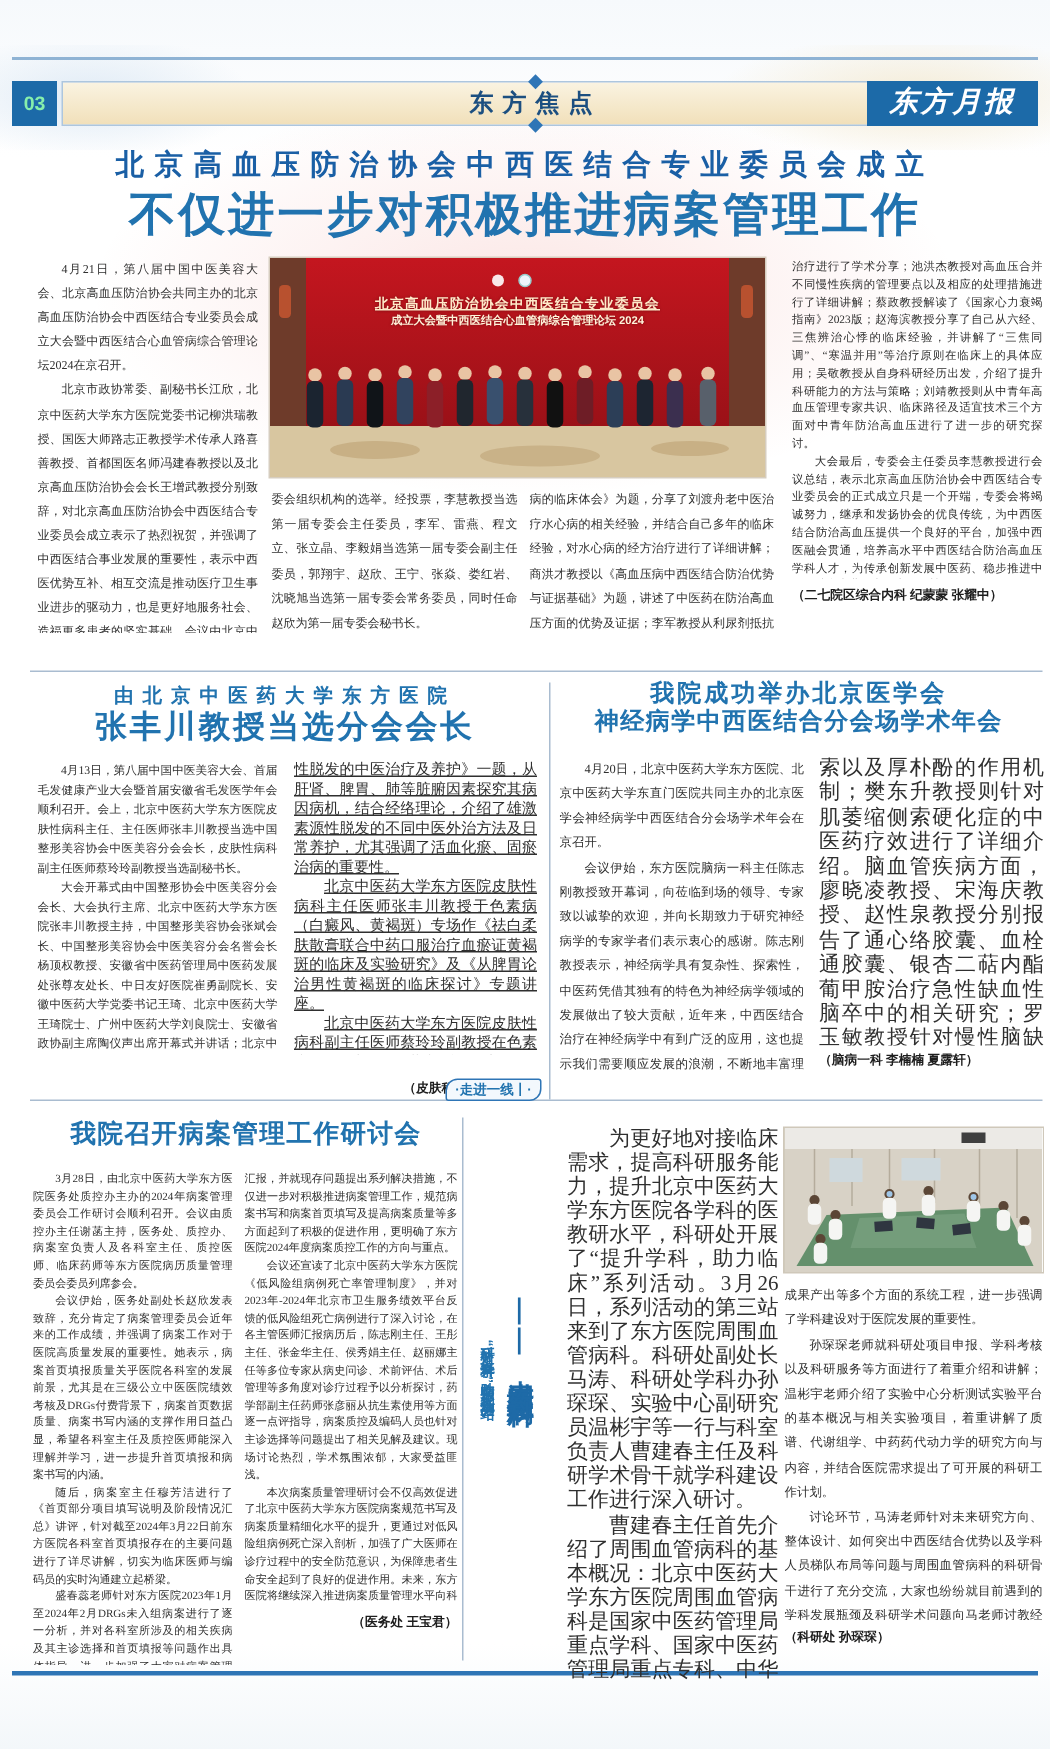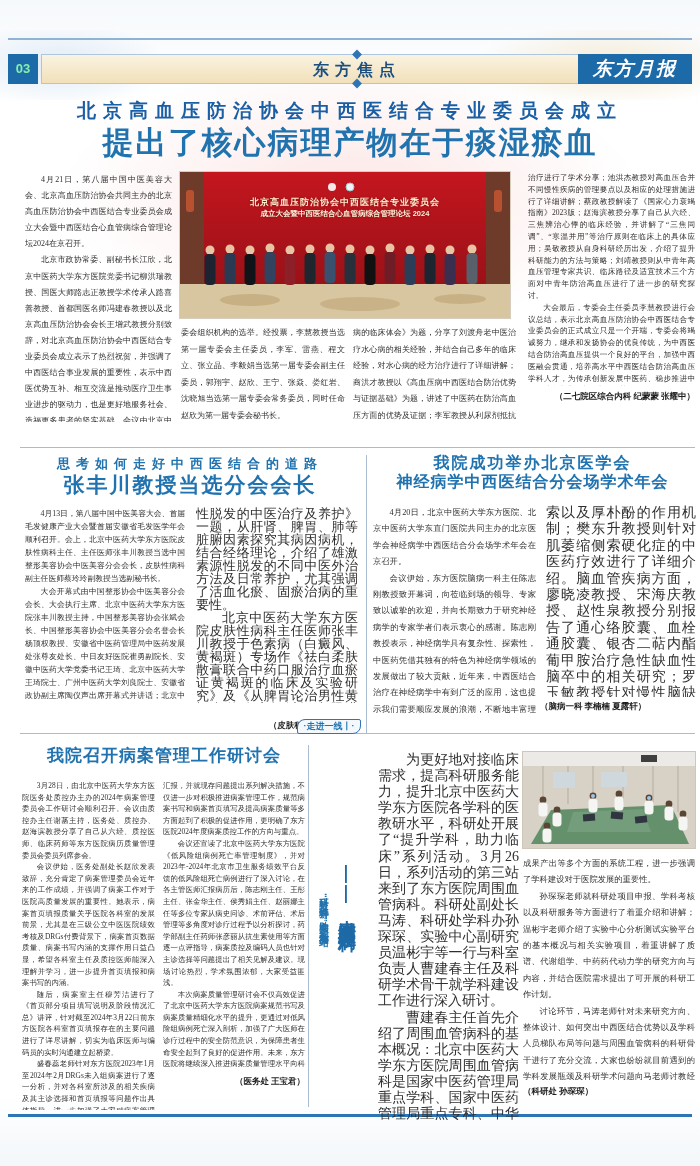--- a/index.html
+++ b/index.html
@@ -37,47 +37,47 @@
      font:bold 31px/38px "Liberation Serif","DejaVu Serif",serif;letter-spacing:2px;}
   
   .col{position:absolute;overflow:hidden;text-align:justify;}
   .col p{margin:0;text-indent:2em;}
   .col p.cont{text-indent:0;}
   .c1{left:25px;top:172px;width:147px;height:250px;font-size:8px;line-height:16.1px;}
   .c2{left:181px;top:325px;width:164px;height:100px;font-size:8px;line-height:16.6px;}
   .c3{left:353px;top:325px;width:163px;height:100px;font-size:8px;line-height:16.6px;}
   .c4{left:528px;top:172px;width:167px;height:214px;font-size:7.6px;line-height:11.8px;}
   .byline{position:absolute;font:bold 8.5px "Liberation Serif","DejaVu Serif",serif;color:#1d1d1d;}
-  .b1{left:528px;top:391px;width:167px;text-align:right;}
+  .b1{left:528px;top:391px;width:167px;text-align:left;}
   
   .photo1{left:180px;top:172px;width:330px;height:146px;margin:0;overflow:hidden;box-shadow:0 0 0 1px #d6cdbf;}
   .banner{position:absolute;left:0;width:100%;text-align:center;color:#fff;
      font-family:"Liberation Sans","DejaVu Sans",sans-serif;font-weight:bold;text-shadow:0 0 2px #7a0d12;}
-  .bl1{top:24px;font-size:9px;letter-spacing:1px;color:#ffe9c9;}
+  .bl1{top:24px;font-size:9px;letter-spacing:1px;color:#ffe9c9;text-decoration:underline;}
   .bl2{top:37px;font-size:7.5px;color:#fff3da;text-align:center;}
   
   .div-h1{left:20px;top:447px;width:675px;height:1px;background:#a9bcd0;}
   .div-v1{left:366px;top:455px;width:1px;height:278px;background:#a9bcd0;}
   .div-h2{left:20px;top:733px;width:675px;height:1px;background:#a9bcd0;}
   .div-v2{left:308px;top:745px;width:1px;height:362px;background:#a9bcd0;}
   
   .bh1{left:20px;top:456px;width:340px;text-align:center;color:#2173af;
      font:bold 13px/16px "Liberation Serif","DejaVu Serif",serif;letter-spacing:6px;}
   .bh2{left:20px;top:472px;width:340px;text-align:center;color:#2173af;
      font:bold 21px/26px "Liberation Sans","DejaVu Sans",sans-serif;letter-spacing:2px;}
   .bcA{left:25px;top:507px;width:160px;height:196px;font-size:7.8px;line-height:13px;}
-  .bcB{left:196px;top:507px;width:162px;height:196px;font-size:13px;line-height:13px;}
+  .bcB{left:196px;top:507px;width:162px;height:196px;font-size:10px;line-height:13px;text-decoration:underline;}
   .b2{left:196px;top:706px;width:162px;text-align:right;margin-top:14px;}
   .nh1{left:370px;top:453px;width:325px;text-align:center;color:#2173af;
      font:bold 16px/19px "Liberation Sans","DejaVu Sans",sans-serif;letter-spacing:2px;}
   .nh2{left:370px;top:472px;width:325px;text-align:center;color:#2173af;
      font:bold 16px/19px "Liberation Sans","DejaVu Sans",sans-serif;letter-spacing:1px;}
   .ncA{left:373px;top:505px;width:163px;height:212px;font-size:8.3px;line-height:16.4px;}
   .ncB{left:546px;top:505px;width:150px;height:192px;font-size:14px;line-height:16.4px;}
-  .b3{left:518px;top:701px;width:150px;text-align:center;}
+  .b3{left:546px;top:701px;width:150px;text-align:left;}
   
   .rh{left:20px;top:745px;width:288px;text-align:center;color:#2173af;
      font:bold 17px/22px "Liberation Sans","DejaVu Sans",sans-serif;letter-spacing:1px;}
   .rcA{left:22px;top:780px;width:133px;height:330px;font-size:7.4px;line-height:11.6px;}
   .rcB{left:163px;top:780px;width:142px;height:288px;font-size:7.4px;line-height:11.6px;}
   .b4{left:163px;top:1076px;width:142px;text-align:right;}
   
   .tag{left:297px;top:719px;width:64px;height:15px;box-sizing:border-box;border:1px solid #2e75b6;
      border-radius:8px 2px 8px 2px;background:#f3f8fd;color:#2173af;text-align:center;
      font:bold 9px/13px "Liberation Sans","DejaVu Sans",sans-serif;}
@@ -103,21 +103,21 @@
   <div class="abs pagenum">03</div>
   <div class="abs strip">
     <span class="diamond d-top"></span>
     <span class="diamond d-bot"></span>
     <div class="section-title">东方焦点</div>
     <div class="date">2024.4.30</div>
   </div>
   <div class="abs kicker">北京高血压防治协会中西医结合专业委员会成立</div>
 
   <div class="abs masthead">东方月报</div>
-  <h1 class="abs headline">提出了核心病理产物在于痰湿瘀血</h1>
+  <h1 class="abs headline">不仅进一步对积极推进病案管理工作</h1>
 
   <div class="col c1">
     <p>4月21日，第八届中国中医美容大会、北京高血压防治协会共同主办的北京高血压防治协会中西医结合专业委员会成立大会暨中西医结合心血管病综合管理论坛2024在京召开。</p>
     <p>北京市政协常委、副秘书长江欣，北京中医药大学东方医院党委书记柳洪瑞教授、国医大师路志正教授学术传承人路喜善教授、首都国医名师冯建春教授以及北京高血压防治协会会长王增武教授分别致辞，对北京高血压防治协会中西医结合专业委员会成立表示了热烈祝贺，并强调了中西医结合事业发展的重要性，表示中西医优势互补、相互交流是推动医疗卫生事业进步的驱动力，也是更好地服务社会、造福更多患者的坚实基础。会议由北京中医药大学东方医院医务处副处长赵欣主持。</p>
 
   </div>
 
   <figure class="abs photo1">
     <svg width="330" height="146" viewBox="0 0 330 146" xmlns="http://www.w3.org/2000/svg">
       <defs>
@@ -172,21 +172,21 @@
     <p>大会最后，专委会主任委员李慧教授进行会议总结，表示北京高血压防治协会中西医结合专业委员会的正式成立只是一个开端，专委会将竭诚努力，继承和发扬协会的优良传统，为中西医结合防治高血压提供一个良好的平台，加强中西医融会贯通，培养高水平中西医结合防治高血压学科人才，为传承创新发展中医药、稳步推进中西医结合事业做出更大的贡献。</p>
   </div>
   <div class="byline b1">（二七院区综合内科 纪蒙蒙 张耀中）</div>
 
   <div class="abs div-h1"></div>
   <div class="abs div-v1"></div>
   <div class="abs div-h2"></div>
   <div class="abs div-v2"></div>
   <div class="abs bottom-rule"></div>
 
-  <div class="abs bh1">思考如何走好中西医结合的道路</div>
+  <div class="abs bh1">由北京中医药大学东方医院</div>
   <div class="abs bh2">张丰川教授当选分会会长</div>
   <div class="col bcA">
     <p>4月13日，第八届中国中医美容大会、首届毛发健康产业大会暨首届安徽省毛发医学年会顺利召开。会上，北京中医药大学东方医院皮肤性病科主任、主任医师张丰川教授当选中国整形美容协会中医美容分会会长，皮肤性病科副主任医师蔡玲玲副教授当选副秘书长。</p>
     <p>大会开幕式由中国整形协会中医美容分会会长、大会执行主席、北京中医药大学东方医院张丰川教授主持，中国整形美容协会张斌会长、中国整形美容协会中医美容分会名誉会长杨顶权教授、安徽省中医药管理局中医药发展处张尊友处长、中日友好医院崔勇副院长、安徽中医药大学党委书记王琦、北京中医药大学王琦院士、广州中医药大学刘良院士、安徽省政协副主席陶仪声出席开幕式并讲话；北京中医药大学王琦院士、广州中医药大学刘良院士、江西中医药大学原副校长杨明教授河南中医药大学副校长苗明三教授作大会主旨演讲。大会主要围绕毛发、养颜延衰、面部美容抗衰、色素病、痤疮、瘢痕等当前热点问题展开深入探讨，从理论到实践、从临床到基础，通过搭建学术交流与合作平台，汇聚四海才俊新知灼见，全面助力中医美容领域学术进步与临床应用发展。</p>
 
   </div>
   <div class="col bcB">
     <p class="cont">性脱发的中医治疗及养护》一题，从肝肾、脾胃、肺等脏腑因素探究其病因病机，结合经络理论，介绍了雄激素源性脱发的不同中医外治方法及日常养护，尤其强调了活血化瘀、固瘀治病的重要性。</p>
     <p>北京中医药大学东方医院皮肤性病科主任医师张丰川教授于色素病（白癜风、黄褐斑）专场作《祛白柔肤散膏联合中药口服治疗血瘀证黄褐斑的临床及实验研究》及《从脾胃论治男性黄褐斑的临床探讨》专题讲座。</p>
     <p>北京中医药大学东方医院皮肤性病科副主任医师蔡玲玲副教授在色素病（白癜风、黄褐斑）专场作《从“湿瘀”论治黄褐斑》专题报告，提出了核心病理产物在于痰湿瘀血，介绍了常用个人经验组套和临床外治经验，并以临床病例生动形象地展示了黄褐斑治疗过程。</p>
@@ -202,21 +202,21 @@
 
   </div>
   <div class="col ncB">
     <p class="cont">索以及厚朴酚的作用机制；樊东升教授则针对肌萎缩侧索硬化症的中医药疗效进行了详细介绍。脑血管疾病方面，廖晓凌教授、宋海庆教授、赵性泉教授分别报告了通心络胶囊、血栓通胶囊、银杏二萜内酯葡甲胺治疗急性缺血性脑卒中的相关研究；罗玉敏教授针对慢性脑缺血中药干预机制研究进行了系统报告；常静玲教授介绍了卒中后失语的中西医结合康复治疗进展，徐枝芳教授则讲解了颅脑创伤性昏迷的机制研究进展。</p>
     <p>本次北京医学会神经病学中西医结合分会场学术年会旨在为广大专家学者搭建良好的学术、技术交流平台，总结中西医结合防治神经病学领域的新进展，并为神经病学的中西医结合研究提供新思路，进而推动中西医结合防治神经病学的发展与进步。北京中医药大学东方医院也将以此次大会为契机，不断加强脑病专科建设，加强人才队伍建设，在提升医疗技术临床应用能力和服务质量的基础上，努力为人民群众提供更加专业、优质的健康服务。</p>
   </div>
   <div class="byline b3">（脑病一科 李楠楠 夏露轩）</div>
 
   <div class="abs rh">我院召开病案管理工作研讨会</div>
   <div class="col rcA">
-    <p>3月28日，由北京中医药大学东方医院医务处质控办主办的2024年病案管理委员会工作研讨会顺利召开。会议由质控办主任谢菡主持，医务处、质控办、赵海滨教授分享了自己从六经、质控医师、临床药师等东方医院病历质量管理委员会委员列席参会。</p>
+    <p>3月28日，由北京中医药大学东方医院医务处质控办主办的2024年病案管理委员会工作研讨会顺利召开。会议由质控办主任谢菡主持，医务处、质控办、病案室负责人及各科室主任、质控医师、临床药师等东方医院病历质量管理委员会委员列席参会。</p>
     <p>会议伊始，医务处副处长赵欣发表致辞，充分肯定了病案管理委员会近年来的工作成绩，并强调了病案工作对于医院高质量发展的重要性。她表示，病案首页填报质量关乎医院各科室的发展前景，尤其是在三级公立中医医院绩效考核及DRGs付费背景下，病案首页数据质量、病案书写内涵的支撑作用日益凸显，希望各科室主任及质控医师能深入理解并学习，进一步提升首页填报和病案书写的内涵。</p>
     <p>随后，病案室主任穆芳洁进行了《首页部分项目填写说明及阶段情况汇总》讲评，针对截至2024年3月22日前东方医院各科室首页填报存在的主要问题进行了详尽讲解，切实为临床医师与编码员的实时沟通建立起桥梁。</p>
     <p>盛春蕊老师针对东方医院2023年1月至2024年2月DRGs未入组病案进行了逐一分析，并对各科室所涉及的相关疾病及其主诊选择和首页填报等问题作出具体指导，进一步加强了大家对病案管理工作的重视和理解。</p>
 
   </div>
   <div class="col rcB">
     <p class="cont">汇报，并就现存问题提出系列解决措施，不仅进一步对积极推进病案管理工作，规范病案书写和病案首页填写及提高病案质量等多方面起到了积极的促进作用，更明确了东方医院2024年度病案质控工作的方向与重点。</p>
     <p>会议还宣读了北京中医药大学东方医院《低风险组病例死亡率管理制度》，并对2023年-2024年北京市卫生服务绩效平台反馈的低风险组死亡病例进行了深入讨论，在各主管医师汇报病历后，陈志刚主任、王彤主任、张金华主任、侯秀娟主任、赵丽娜主任等多位专家从病史问诊、术前评估、术后管理等多角度对诊疗过程予以分析探讨，药学部副主任药师张彦丽从抗生素使用等方面逐一点评指导，病案质控及编码人员也针对主诊选择等问题提出了相关见解及建议。现场讨论热烈，学术氛围浓郁，大家受益匪浅。</p>
     <p>本次病案质量管理研讨会不仅高效促进了北京中医药大学东方医院病案规范书写及病案质量精细化水平的提升，更通过对低风险组病例死亡深入剖析，加强了广大医师在诊疗过程中的安全防范意识，为保障患者生命安全起到了良好的促进作用。未来，东方医院将继续深入推进病案质量管理水平向科学化、精细化方向发展，全面加强医疗质量管理，在夯实基础医疗质量、筑牢医疗安全防线的基础上，更好地为人民群众生命健康保驾护航。</p>
   </div>

